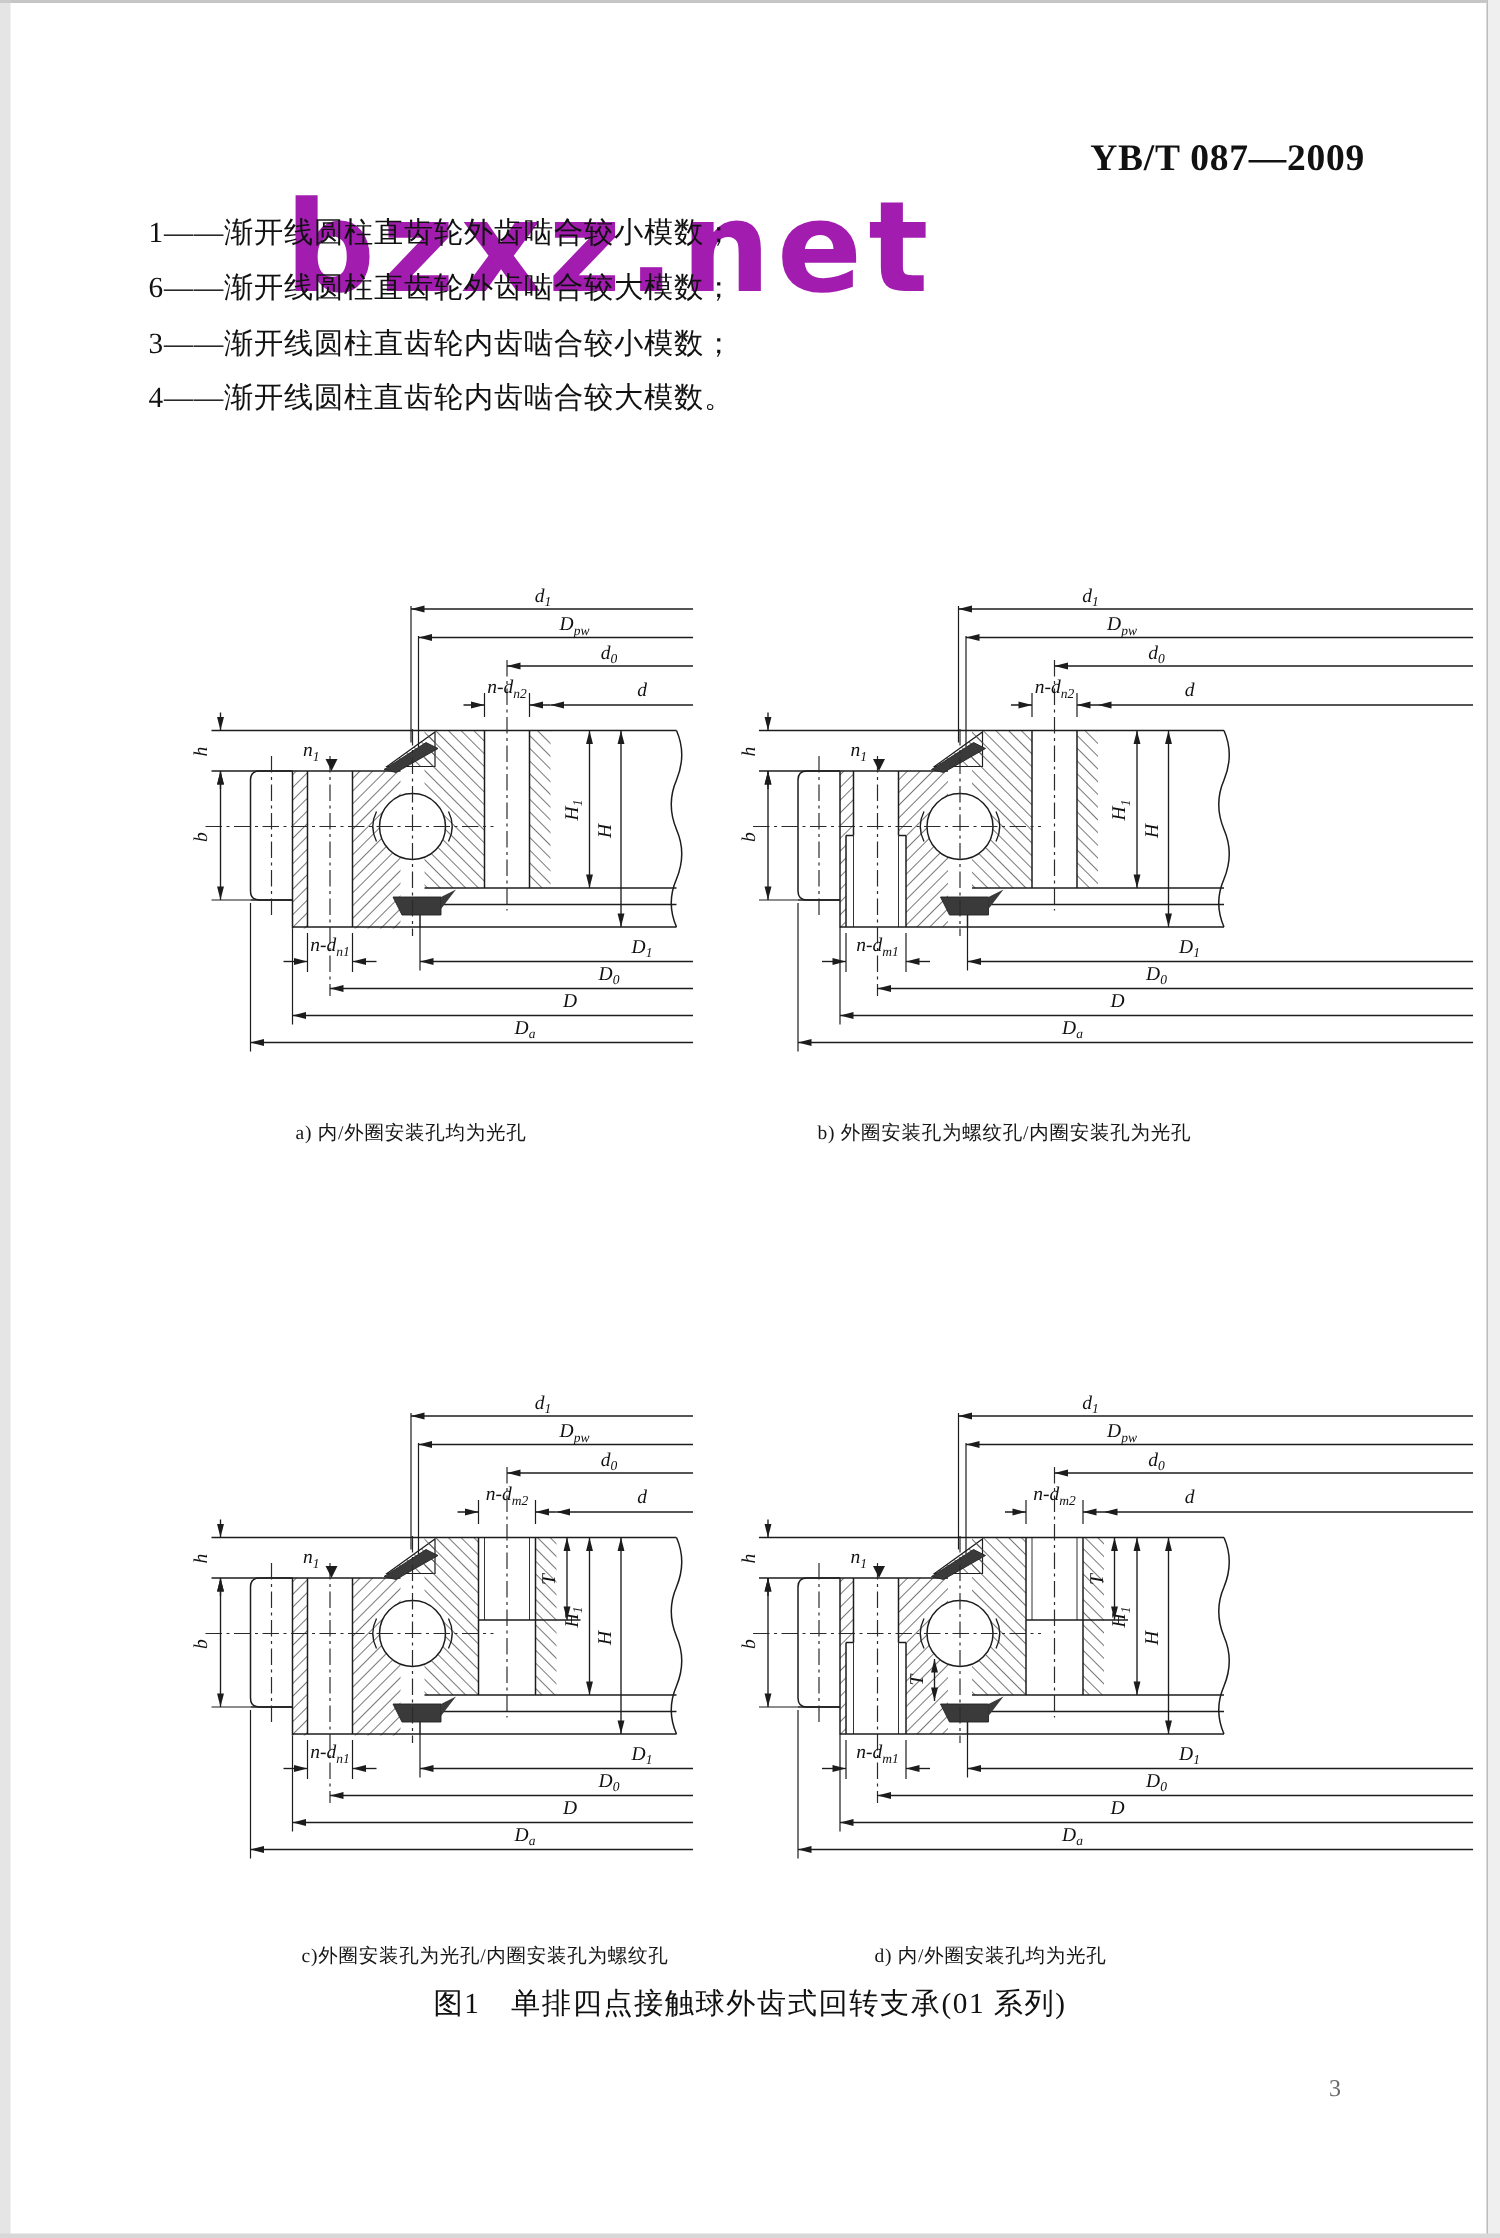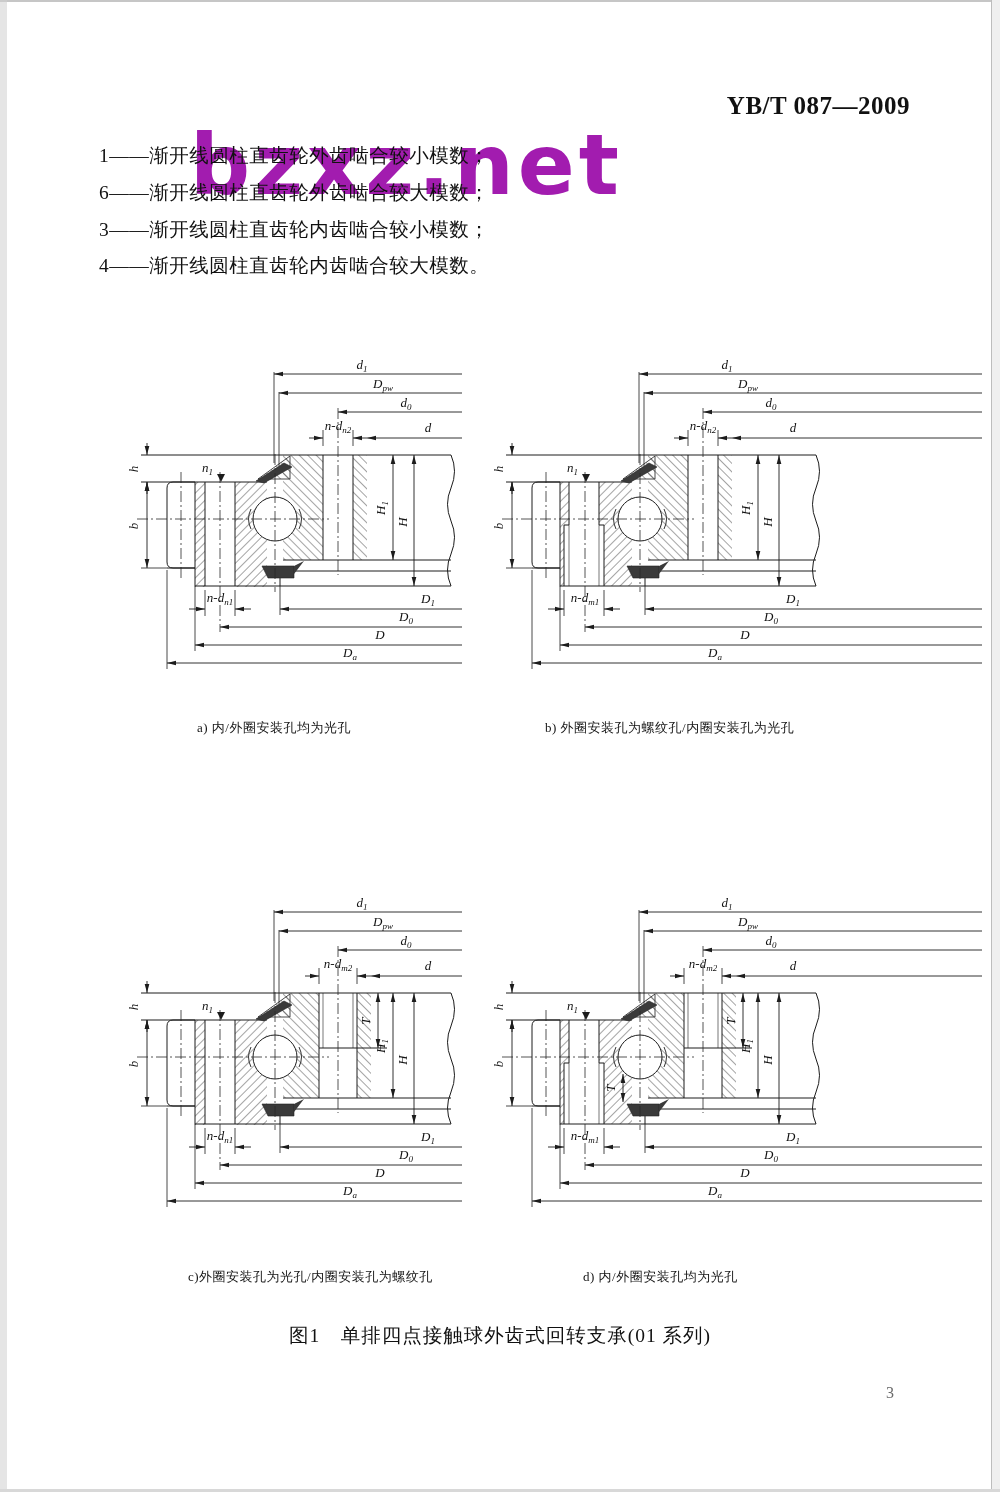--- a/index.html
+++ b/index.html
@@ -18,24 +18,24 @@
   }
   .watermark{
     position:absolute;left:190px;top:116px;z-index:0;
     font-family:"DejaVu Sans", sans-serif;font-weight:bold;
     font-size:84px;color:#a21caf;letter-spacing:4px;user-select:none;
   }
   .intro{
     position:absolute;left:99px;top:138px;z-index:1;
     font-size:19.5px;line-height:36.8px;letter-spacing:.5px;text-align:center;
   }
-  .diagram{position:absolute;z-index:1;}
+  .diagram{position:absolute;z-index:1;margin-top:32px;}
   .diagram svg{display:block;}
   .caption{
-    position:absolute;z-index:1;font-size:13px;letter-spacing:.5px;color:#161616;
+    position:absolute;z-index:1;font-size:13px;letter-spacing:.5px;color:#161616;margin-top:27px;
   }
   .figure-title{
     position:absolute;left:0;top:1322px;width:100%;text-align:center;z-index:1;
     font-size:19.5px;font-weight:normal;letter-spacing:1px;
   }
   .page-number{
     position:absolute;left:886px;top:1384px;z-index:1;
     font-size:16px;color:#6a6a6a;
   }
 </style>
@@ -509,19 +509,19 @@
         <text x="263" y="289" font-size="13" font-style="italic" font-family="&quot;Liberation Serif&quot;, serif" fill="#111" text-anchor="middle"><tspan>D</tspan></text>
         <line x1="50" y1="220" x2="50" y2="319" stroke="#1c1c1c" stroke-width="0.8"></line>
         <line x1="50" y1="313" x2="500" y2="313" stroke="#1c1c1c" stroke-width="0.9"></line>
         <polygon points="50,313 59,310.7 59,315.3" fill="#1c1c1c"></polygon>
         <text x="233" y="307" font-size="13" font-style="italic" font-family="&quot;Liberation Serif&quot;, serif" fill="#111" text-anchor="middle"><tspan>D</tspan><tspan dy="3" font-size="9">a</tspan></text>
       </svg>
     </div>
 
   <div class="caption" style="left:197px;top:719px">a) 内/外圈安装孔均为光孔</div>
   <div class="caption" style="left:545px;top:719px">b)  外圈安装孔为螺纹孔/内圈安装孔为光孔</div>
-  <div class="caption" style="left:188px;top:1268px">c)外圈安装孔为光孔/内圈安装孔为螺纹孔</div>
+  <div class="caption" style="left:201px;top:1268px">c)外圈安装孔为光孔/内圈安装孔为螺纹孔</div>
   <div class="caption" style="left:583px;top:1268px">d) 内/外圈安装孔均为光孔</div>
 
   <div class="figure-title">图1　单排四点接触球外齿式回转支承(01 系列)</div>
 
   <div class="page-number">3</div>
 </div>
 
 </body></html>

